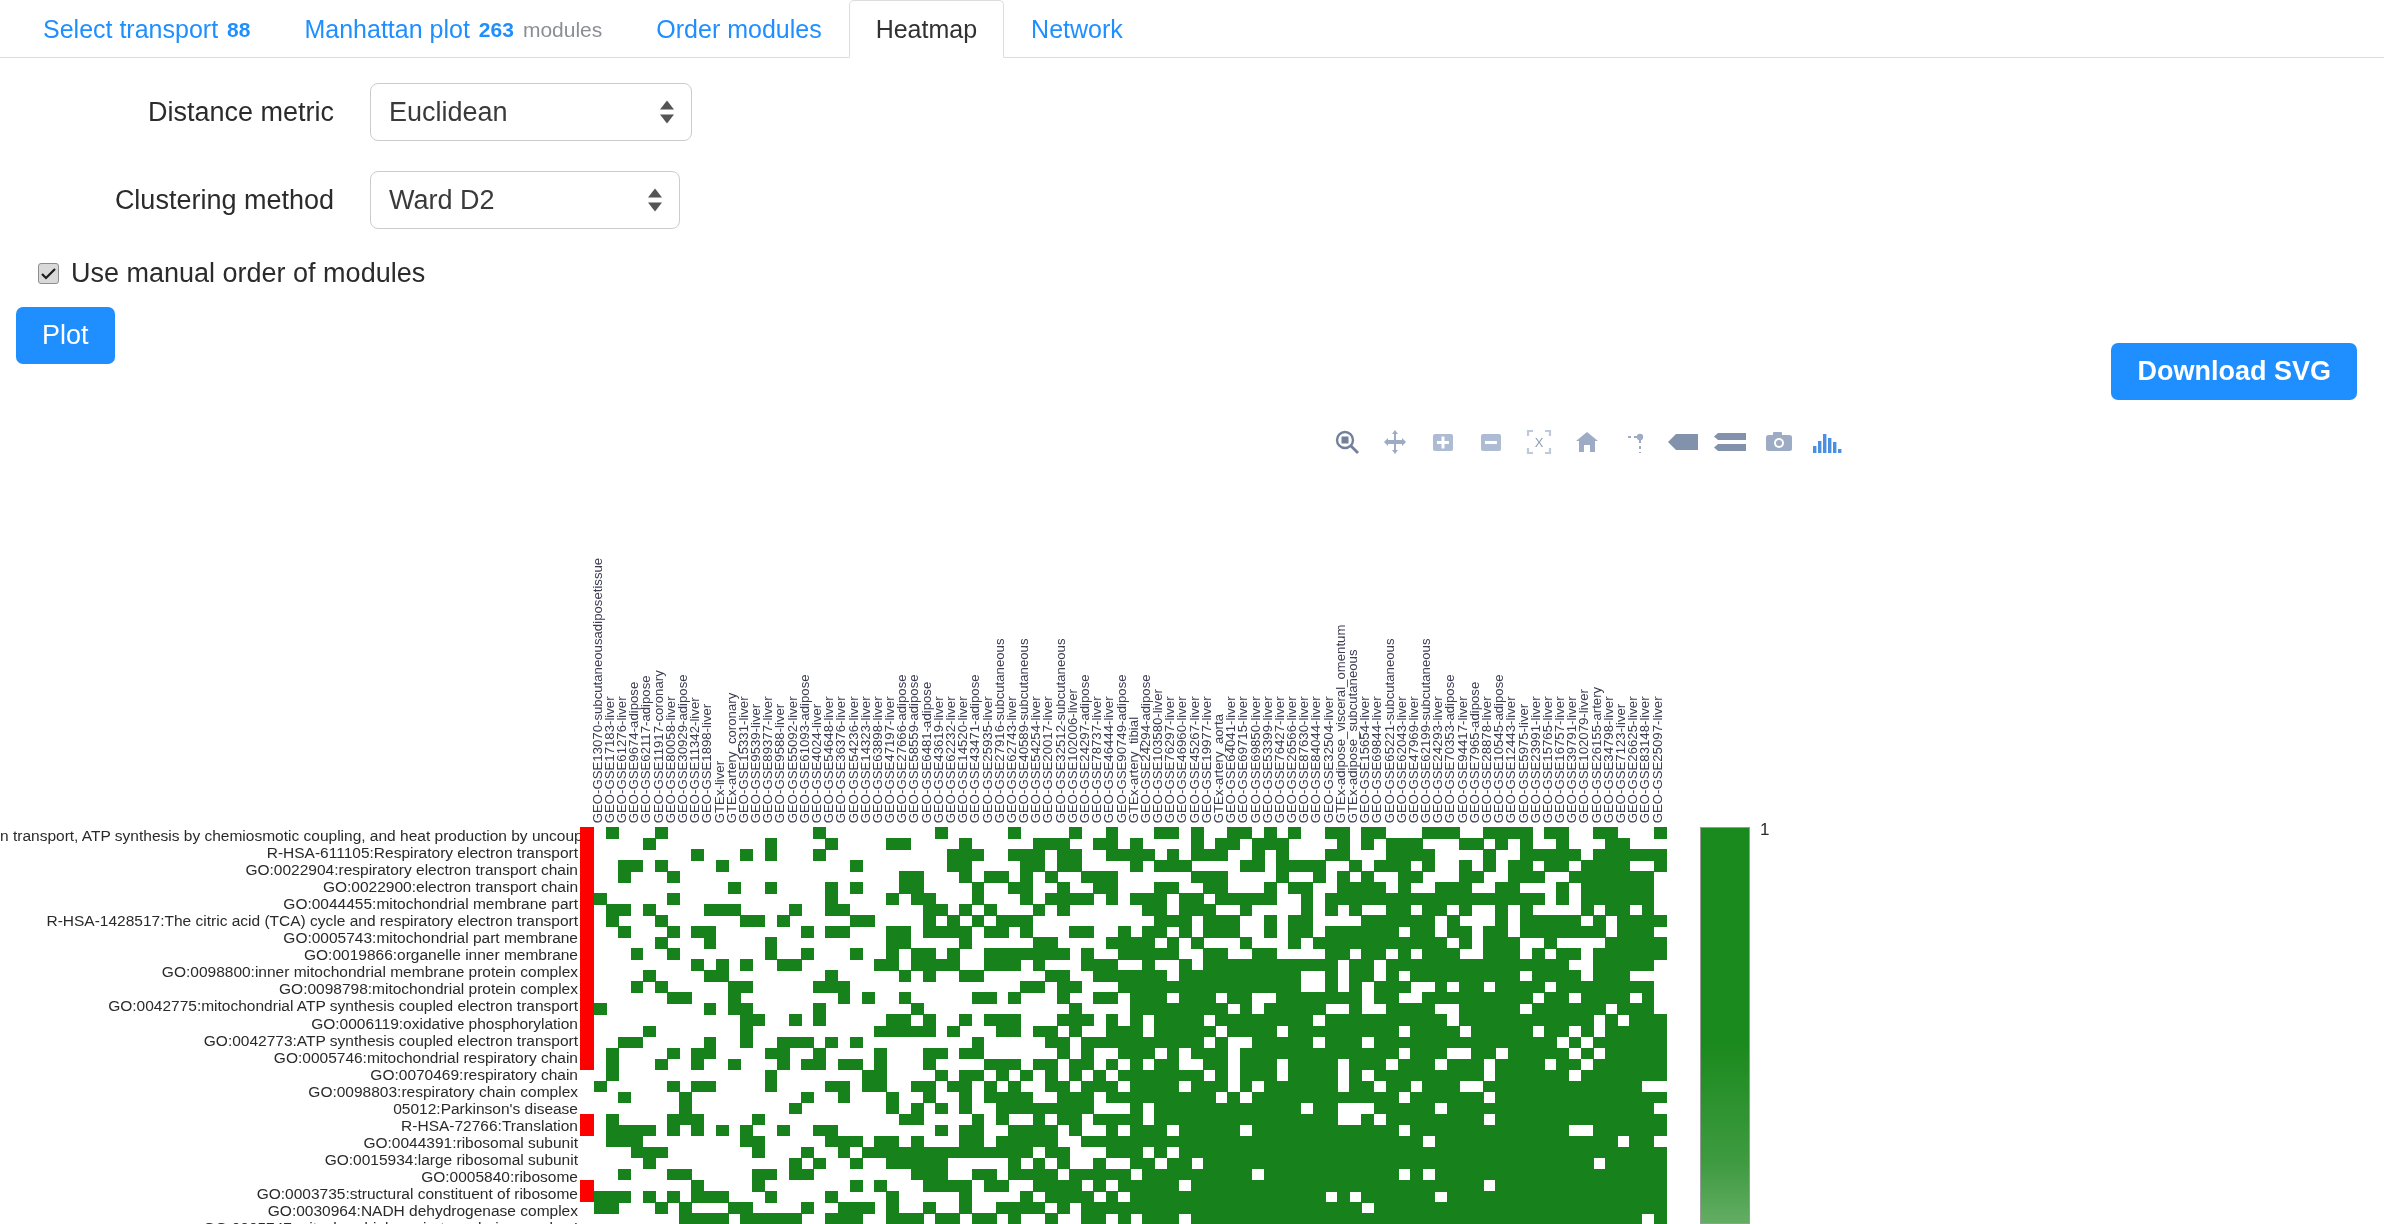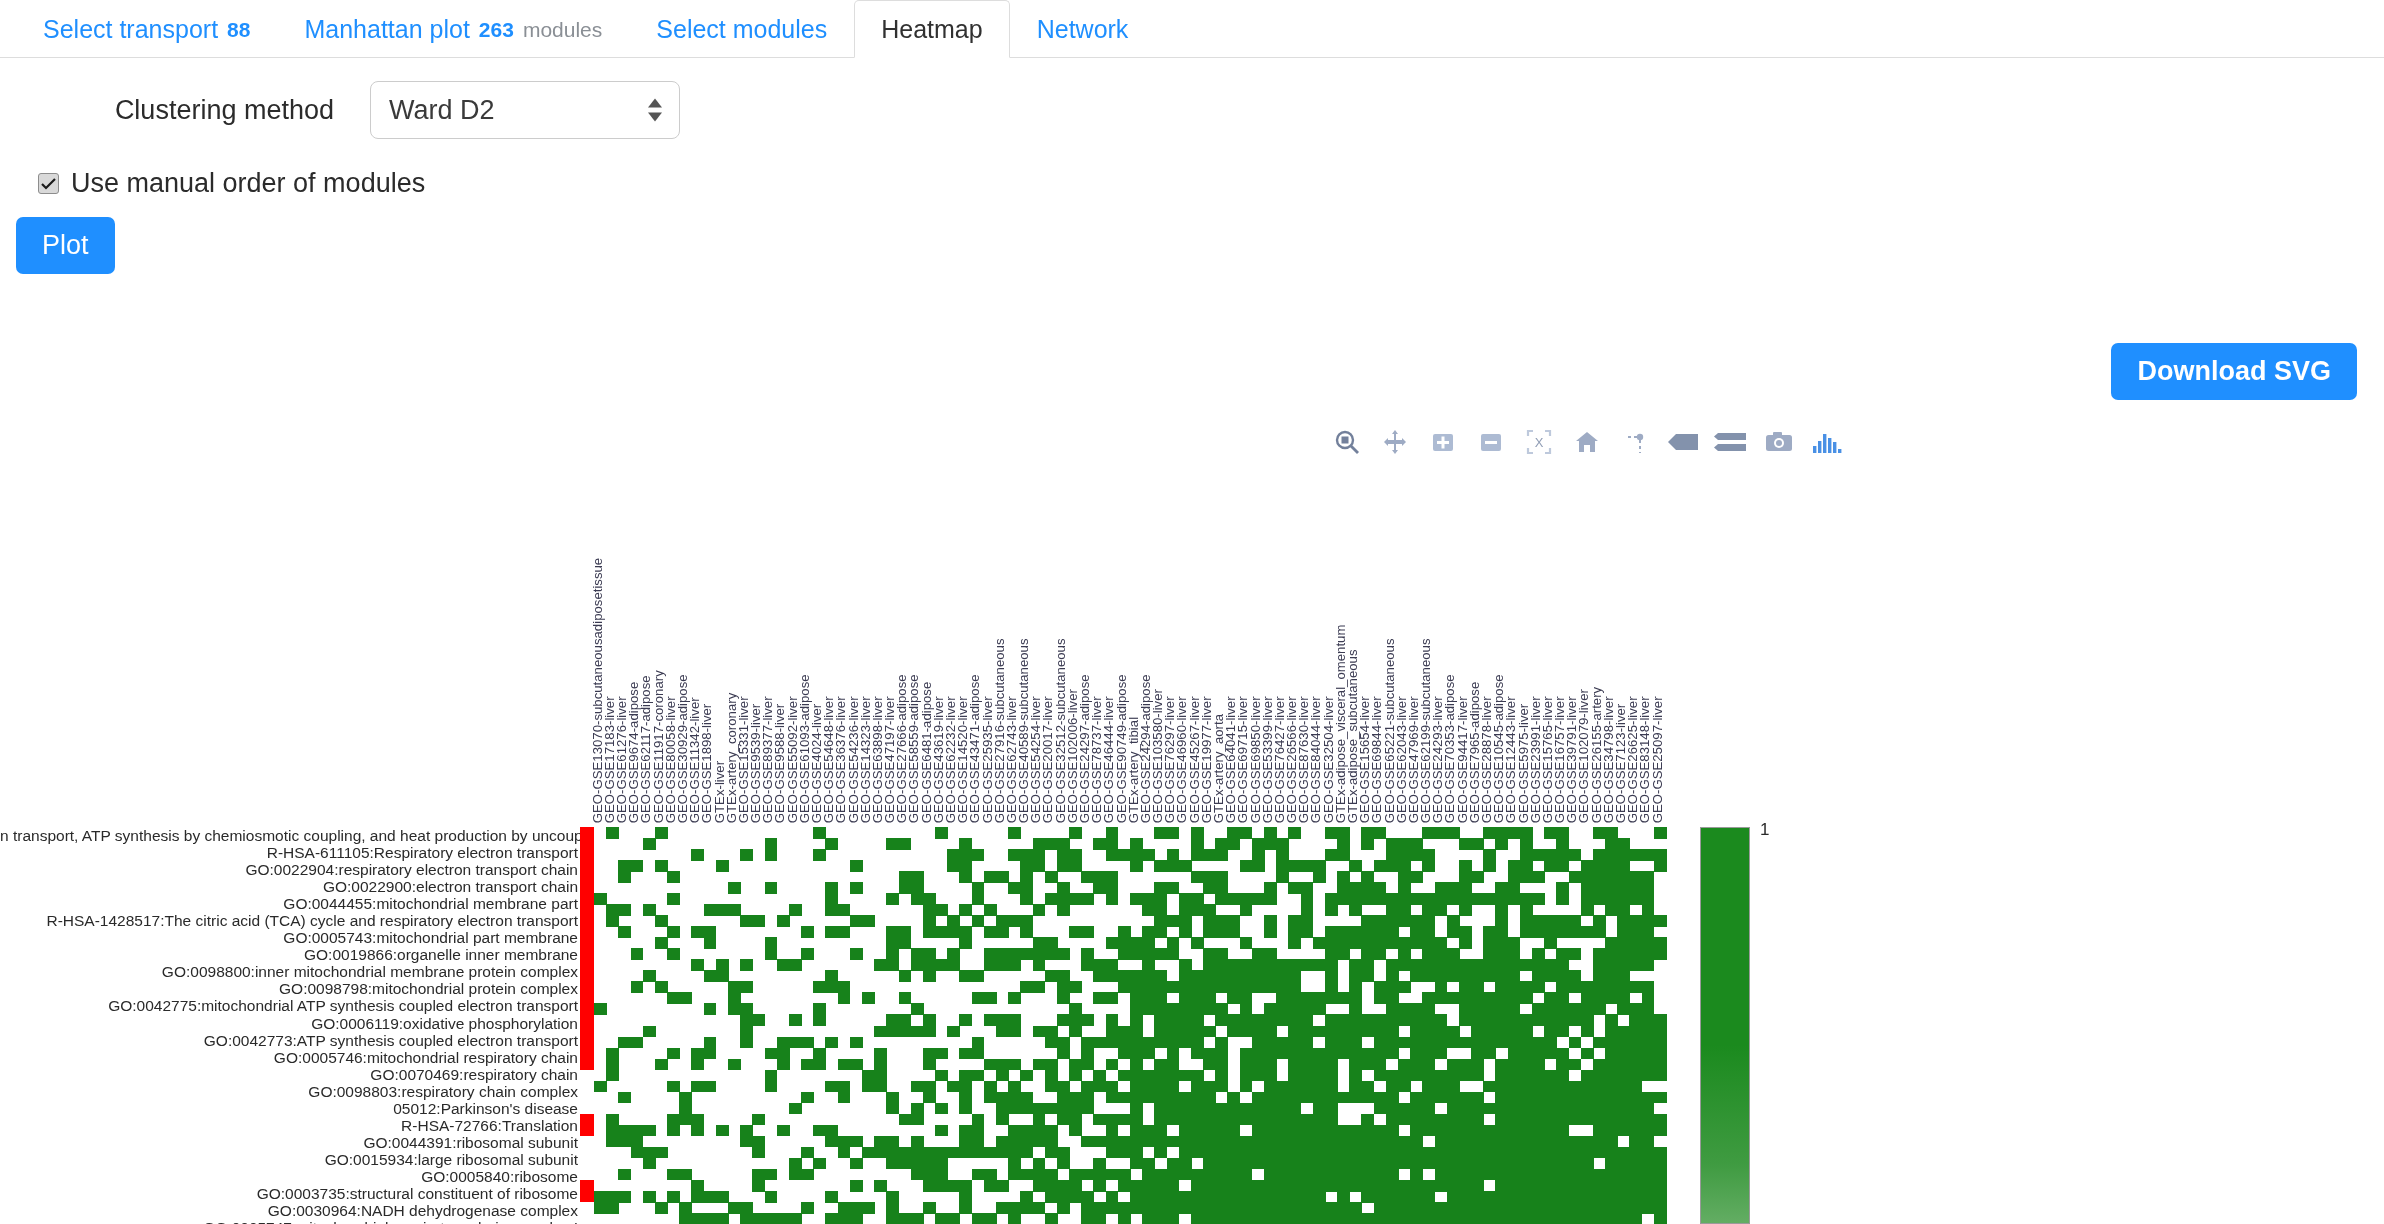--- a/index.html
+++ b/index.html
@@ -178,32 +178,44 @@
     <div class="tab">
       <span>Select transport</span>
       <span class="badge">88</span>
     </div>
     <div class="tab">
       <span>Manhattan plot</span>
       <span class="badge">263</span>
       <span class="badge-unit">modules</span>
     </div>
     <div class="tab">
-      <span>Select modules</span>
+      <span>Order modules</span>
     </div>
     <div class="tab active">
       <span>Heatmap</span>
     </div>
     <div class="tab">
       <span>Network</span>
     </div>
   </div>
 
   <div class="form-area">
 
+    <div class="form-row r1">
+      <div class="form-label">Distance metric</div>
+      <div class="select-wrap">
+        <select class="ctl w-euclid">
+          <option>Euclidean</option>
+        </select>
+        <span class="spin">
+            <i class="up"></i>
+            <i class="down"></i>
+          </span>
+      </div>
+    </div>
 
     <div class="form-row r2">
       <div class="form-label">Clustering method</div>
       <div class="select-wrap">
         <select class="ctl w-ward">
           <option>Ward D2</option>
         </select>
         <span class="spin">
             <i class="up"></i>
             <i class="down"></i>

